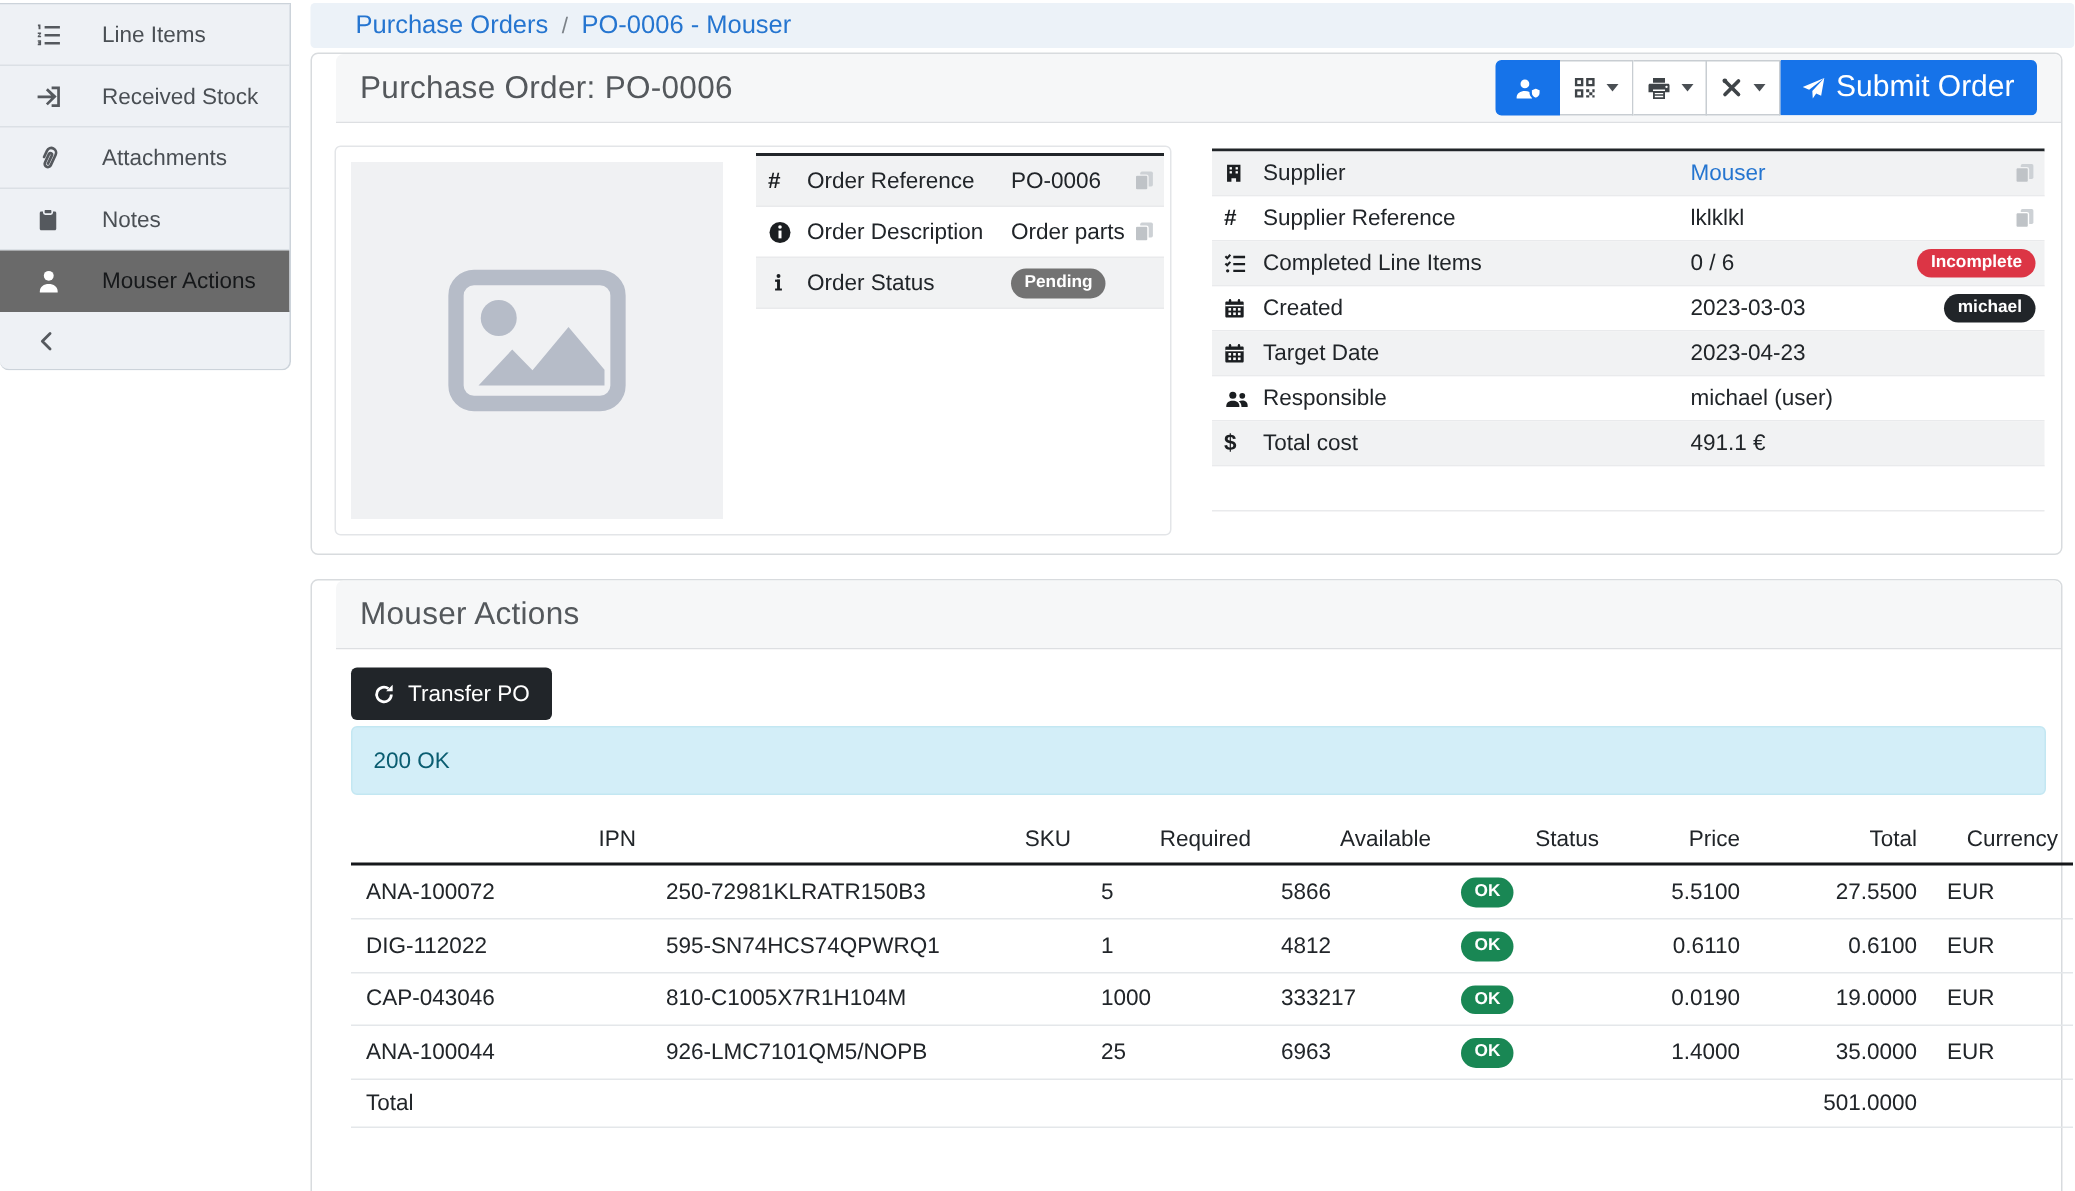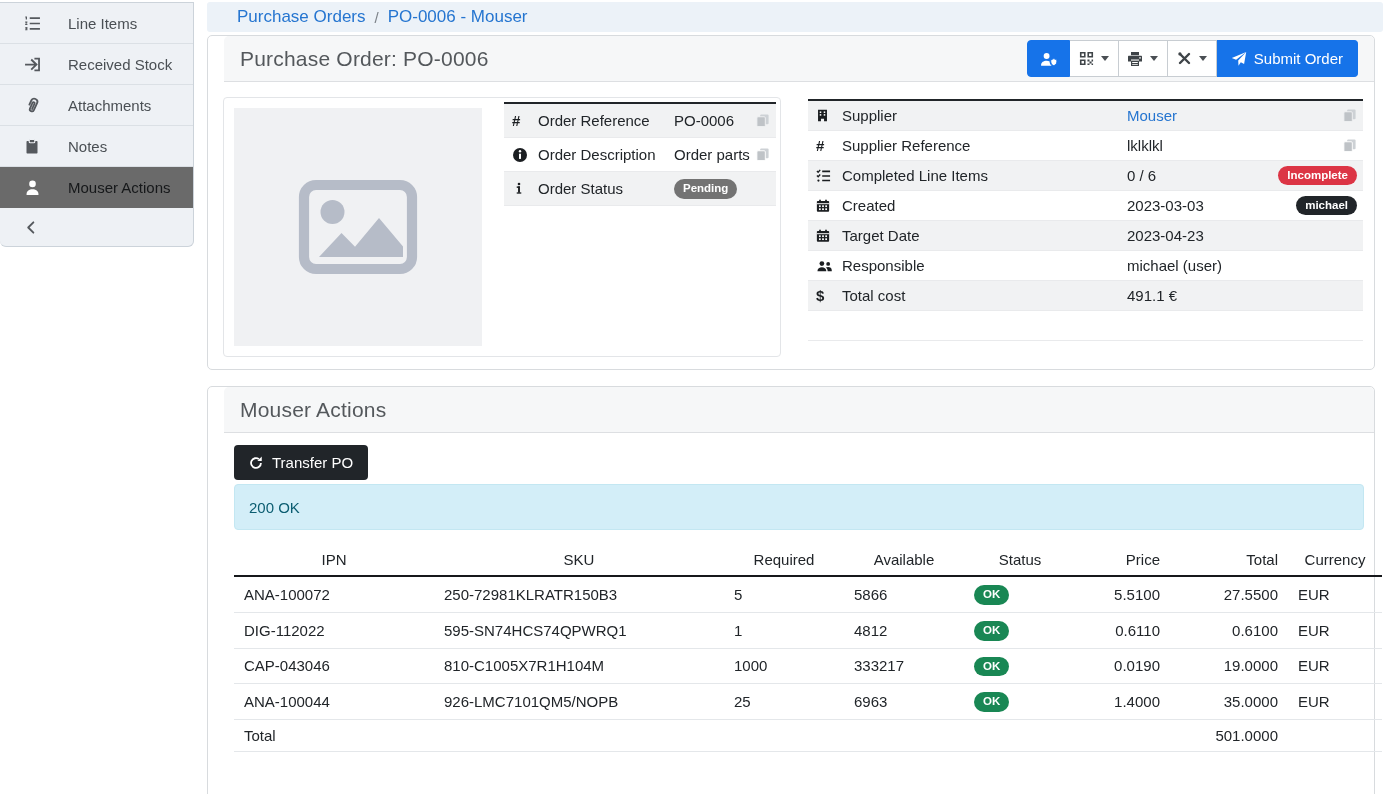--- a/index.html
+++ b/index.html
@@ -28,21 +28,21 @@
     border:1px solid #d8dbde; border-radius:5px;padding-left:16px; }
   .panel-1 { top:35px; height:335px; }
   .panel-2 { top:386px; height:430px; }
   .panel-head { height:46px; background:#f6f7f8; border-bottom:1px solid #dddfe2;
     border-radius:5px 5px 0 0; display:flex; align-items:center; padding:0 16px; }
   .panel-title { font-size:21px; font-weight:500; color:#54585c; letter-spacing:.2px; }
 
   
   .toolbar { margin-left:auto; display:flex; height:37px; }
   .tbtn { display:flex; align-items:center; justify-content:center; gap:7px; border:1px solid #c8cdd2;
-    background:#fff; color:#3f4448; cursor:pointer; font-size:15px; }
+    background:#fff; color:#3f4448; cursor:pointer; font-size:20px; }
   .tbtn + .tbtn { border-left:none; }
   .tbtn.primary { background:#1673e9; border-color:#1673e9; color:#fff; }
   .tbtn.first { border-radius:4px 0 0 4px; width:43px; }
   .tbtn.last { border-radius:0 4px 4px 0; padding:0 14px; }
   .tbtn.sq { width:49px; }
   .caret { width:0; height:0; border-left:4px solid transparent; border-right:4px solid transparent;
     border-top:5px solid #4a4f54; }
 
   
   .detail-card { position:absolute; left:15px; top:61px; width:558px; height:260px;
@@ -73,21 +73,21 @@
   .badge.green { background:#198754; }
 
   
   .p2-body { padding:12px 10px 0 10px; }
   .btn-dark { display:inline-flex; align-items:center; gap:9px; background:#212529; color:#fff;
     border:none; border-radius:4px; padding:9px 15px; font-size:15px; cursor:pointer; }
   .alert-info { margin-top:4px; height:46px; background:#d3eef8; border:1px solid #c3e7f2;
     border-radius:4px; display:flex; align-items:center; padding-left:14px; color:#0b5d71; font-size:15px; }
 
   table.mtable { width:1148px; margin:17px 0 0 0; border-collapse:collapse; table-layout:fixed; font-size:15px; }
-  .mtable th { font-weight:400; text-align:center; padding:4px 10px 7px 10px; border-bottom:2px solid #16181b; color:#212529; }
+  .mtable th { font-weight:400; text-align:right; padding:4px 10px 7px 10px; border-bottom:2px solid #16181b; color:#212529; }
   .mtable td { padding:7px 10px; border-bottom:1px solid #e4e7ea; }
   .mtable .num { text-align:right; }
   .mtable tr.lastrow td { border-bottom:2px solid #16181b; }
   .mtable tr { cursor:default; }
 
   svg { display:block; }
 </style>
 </head>
 <body>
 

